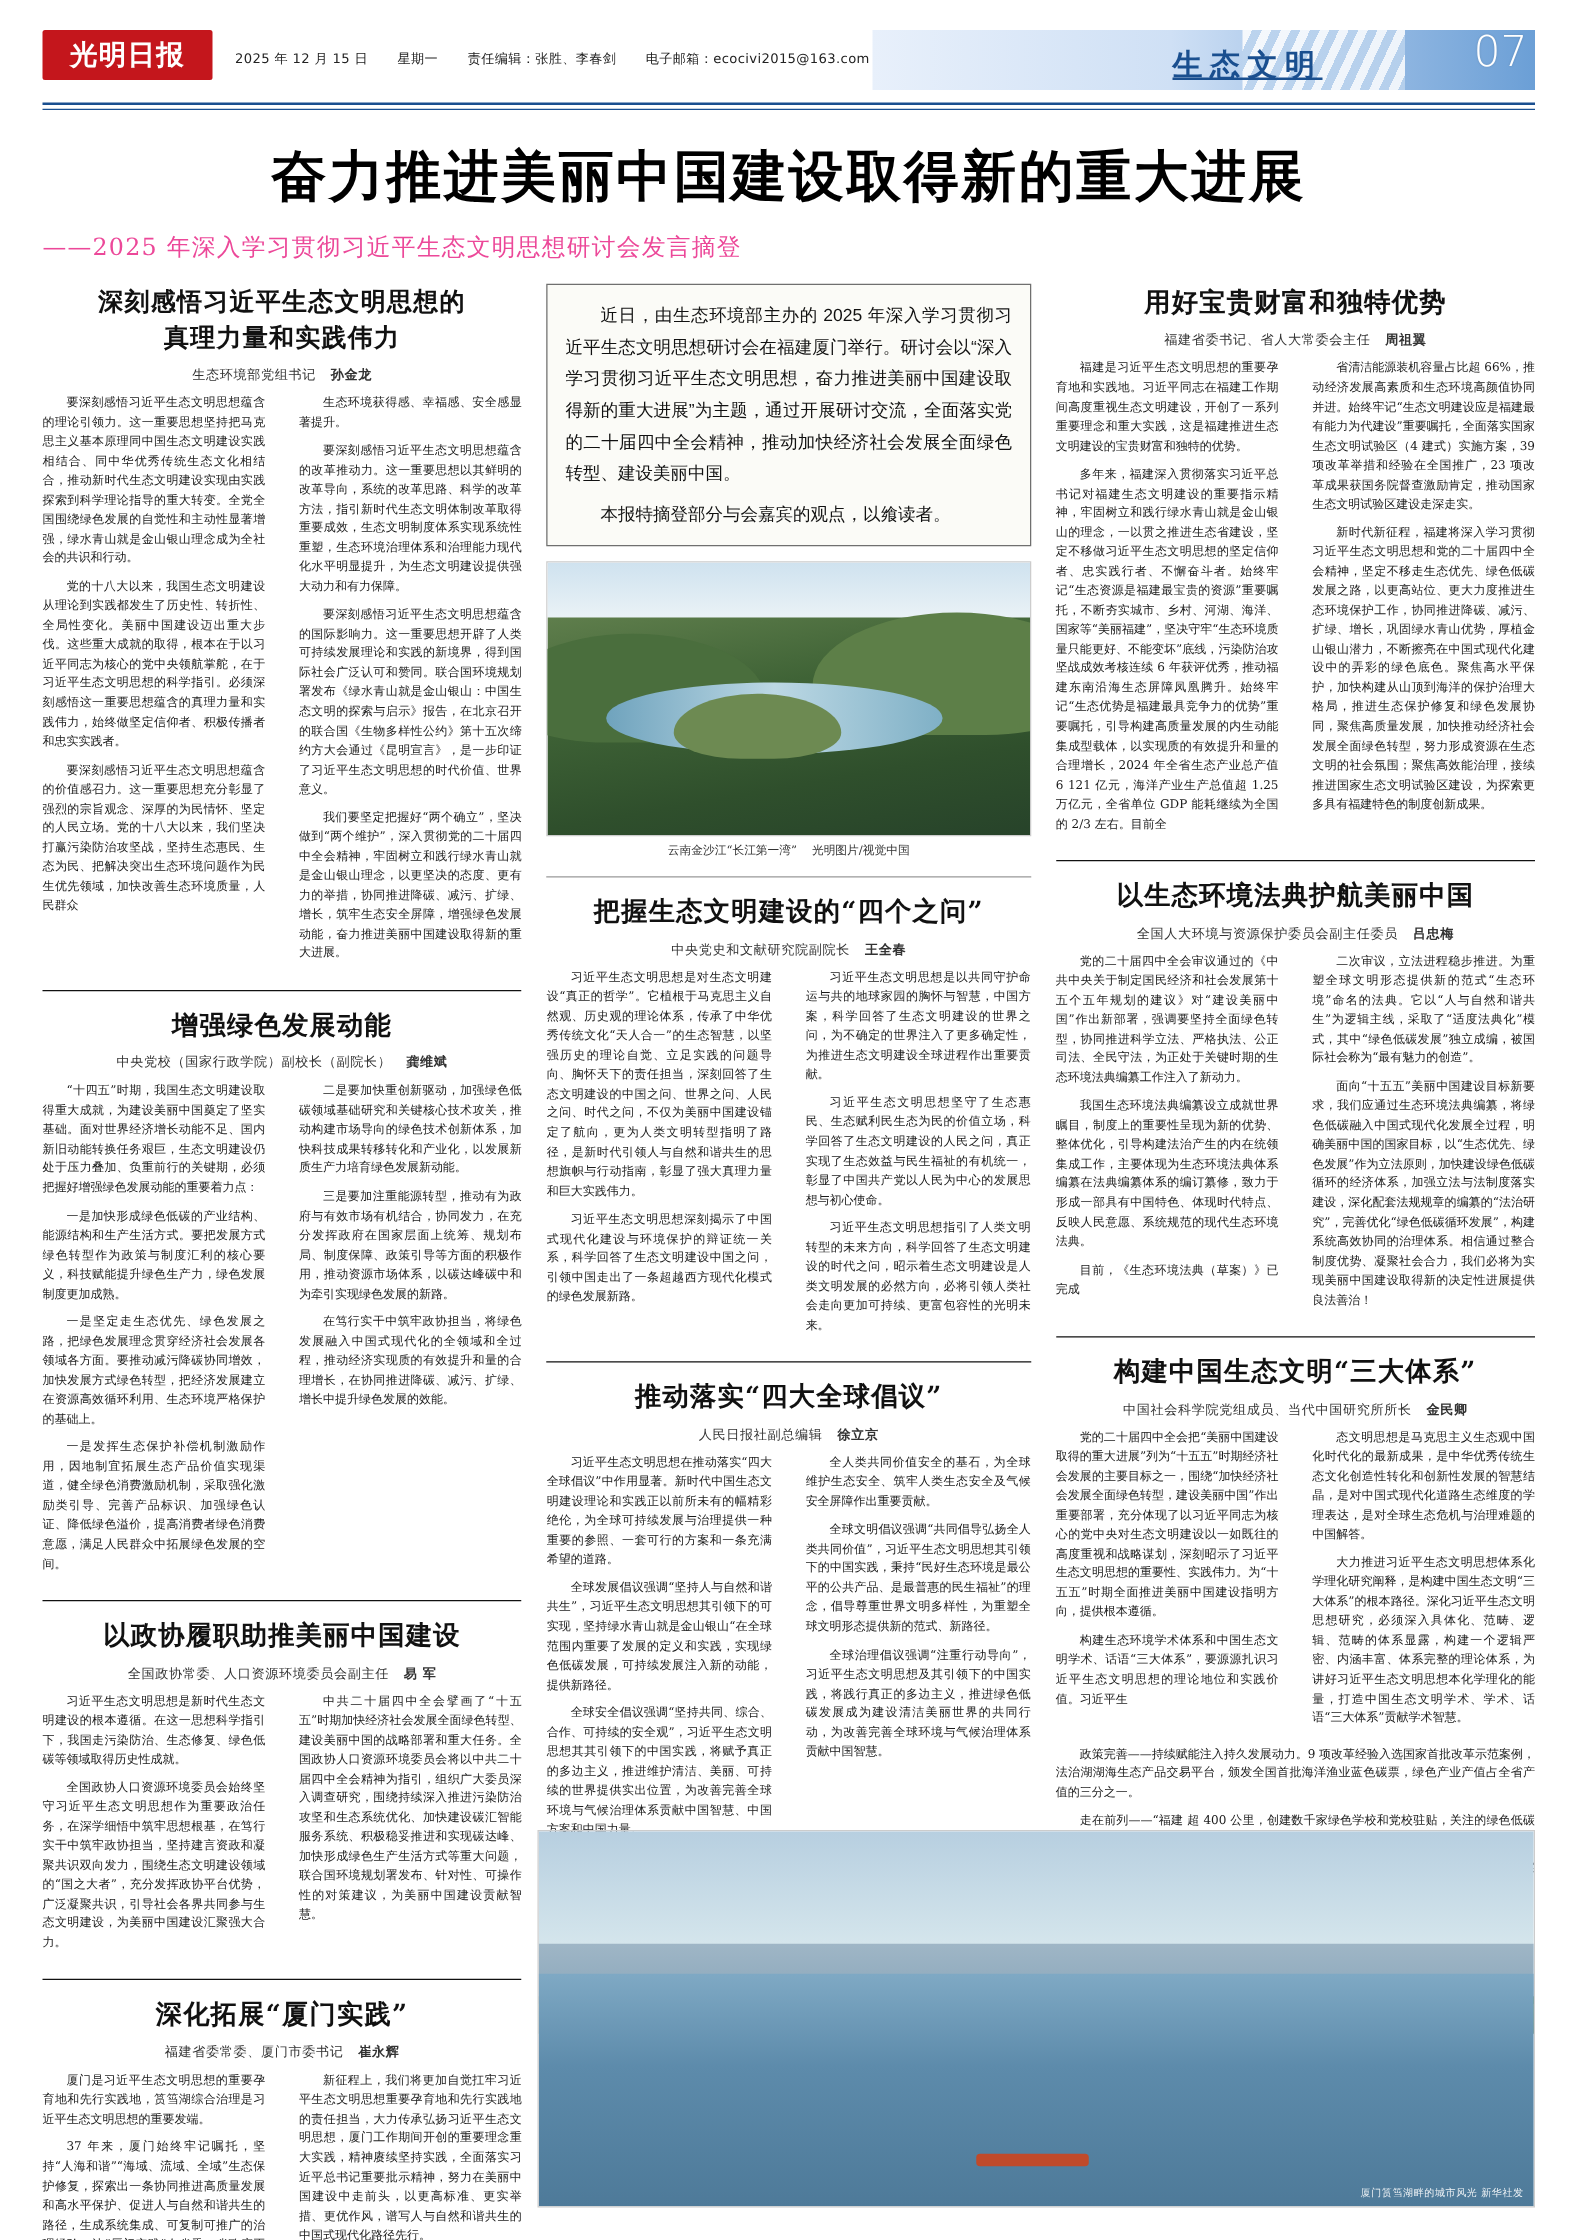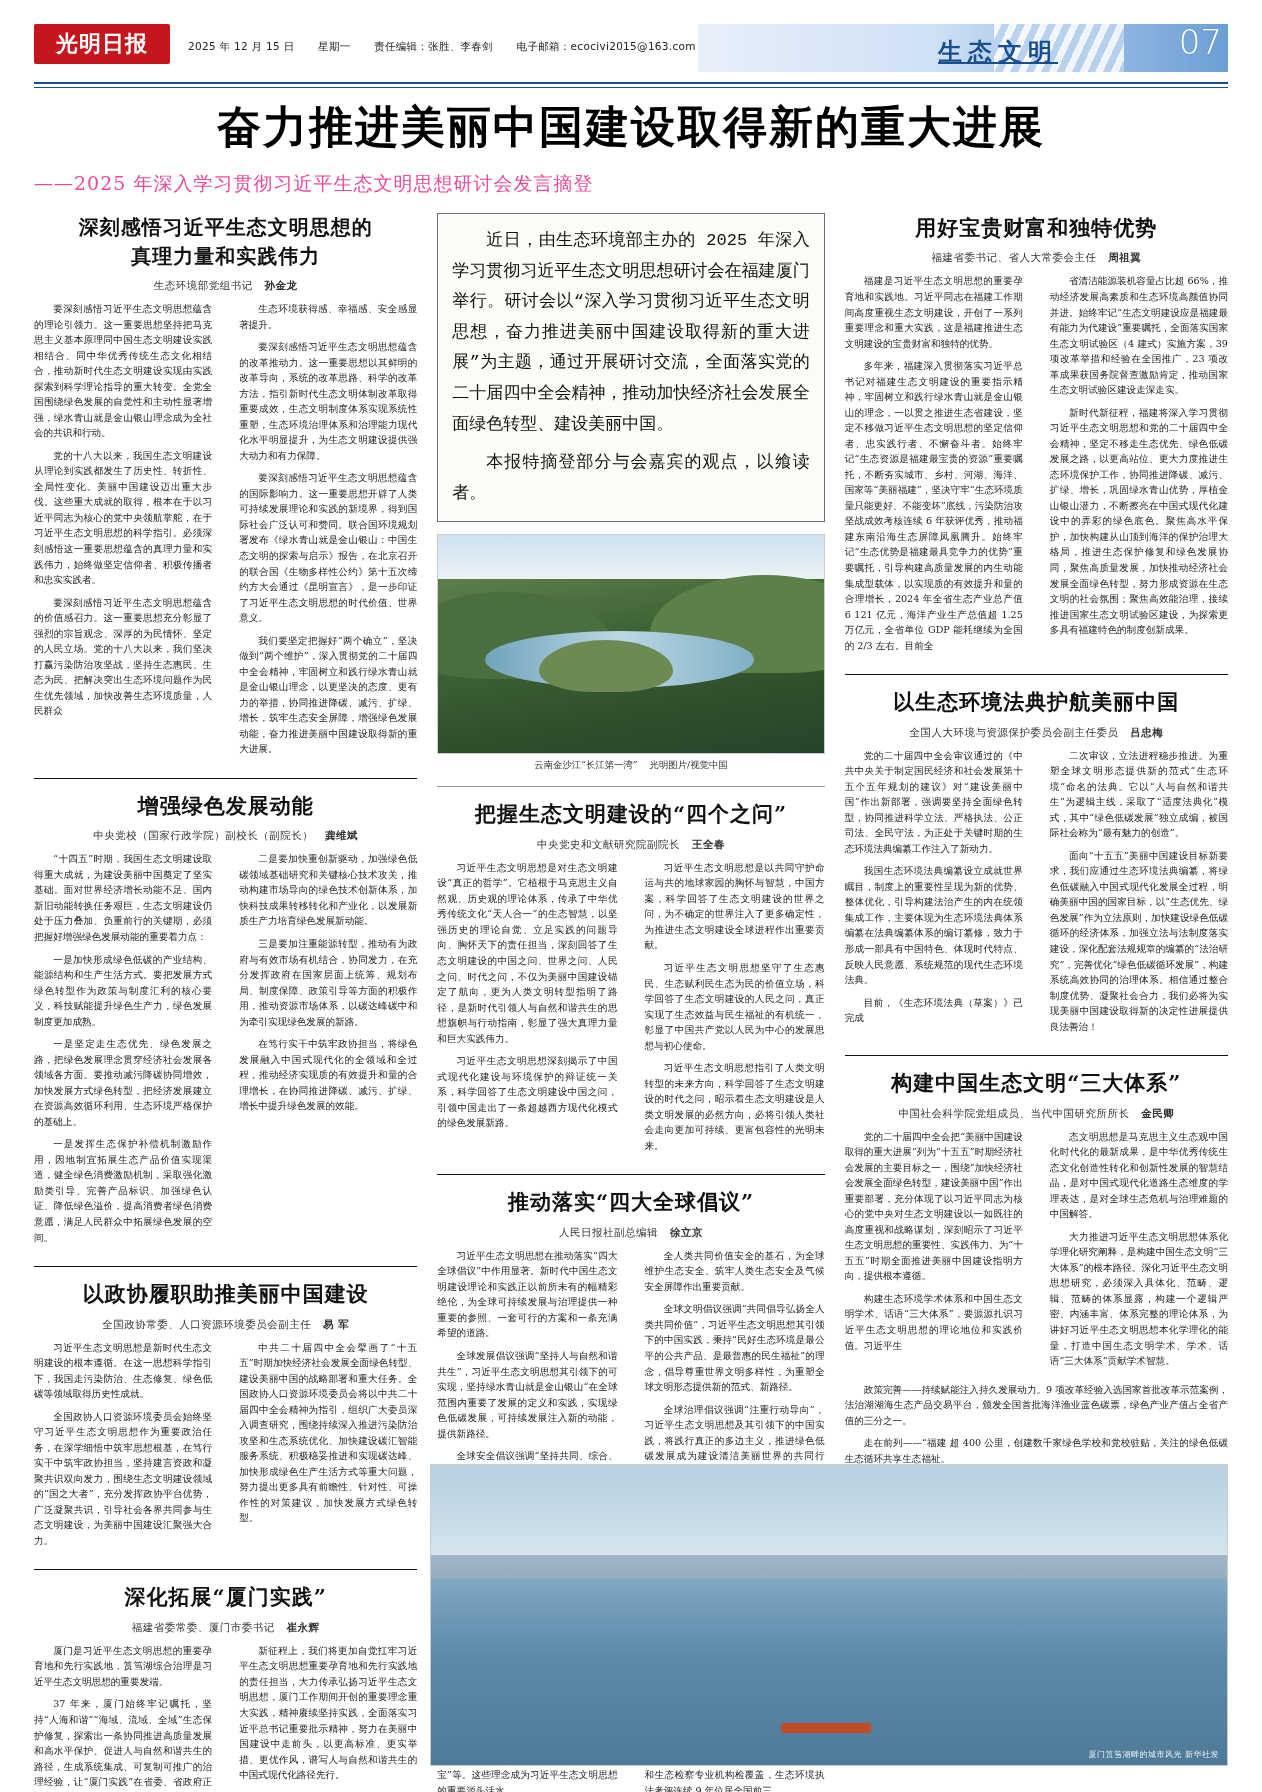--- a/index.html
+++ b/index.html
@@ -83,21 +83,21 @@
   .mast-rule{
     margin-top:2px;
     border-top:2px solid #1a4f8f;
     border-bottom:1px solid #1a4f8f;
     height:3px;
   }
 
   
   .headline{
     text-align:center;
-    margin-top:10px;
+    margin-top:24px;
     font-family:Liberation Mono, monospace;
     font-size:44px;
     font-weight:bold;
     letter-spacing:2px;
     color:#000;
   }
   .subhead{
     text-align:left;
     margin-top:14px;
     margin-bottom:16px;
@@ -157,22 +157,22 @@
   .rule.thin{border-top:1px solid #999;}
 
   
   .leadbox{
     border:1px solid #6f6f6f;
     padding:12px 14px;
     background:#fbfbf7;
   }
   .leadbox p{
     margin:0 0 8px 0;
-    font-family:Liberation Mono, monospace;
-    font-size:17px;
+    font-family:Liberation Sans, sans-serif;
+    font-size:14px;
     line-height:1.8;
     text-indent:2em;
     text-align:justify;
     word-break:break-all;
   }
   .leadbox p:last-child{margin-bottom:0;}
 
   
   .photo{
     position:relative;
@@ -301,21 +301,21 @@
         <div class="byline">
           <span>全国政协常委、人口资源环境委员会副主任</span>
           <b>易 军</b>
         </div>
         <div class="body2">
           <div class="bcol">
             <p class="tx">习近平生态文明思想是新时代生态文明建设的根本遵循。在这一思想科学指引下，我国走污染防治、生态修复、绿色低碳等领域取得历史性成就。</p>
             <p class="tx">全国政协人口资源环境委员会始终坚守习近平生态文明思想作为重要政治任务，在深学细悟中筑牢思想根基，在笃行实干中筑牢政协担当，坚持建言资政和凝聚共识双向发力，围绕生态文明建设领域的“国之大者”，充分发挥政协平台优势，广泛凝聚共识，引导社会各界共同参与生态文明建设，为美丽中国建设汇聚强大合力。</p>
           </div>
           <div class="bcol">
-            <p class="tx">中共二十届四中全会擘画了“十五五”时期加快经济社会发展全面绿色转型、建设美丽中国的战略部署和重大任务。全国政协人口资源环境委员会将以中共二十届四中全会精神为指引，组织广大委员深入调查研究，围绕持续深入推进污染防治攻坚和生态系统优化、加快建设碳汇智能服务系统、积极稳妥推进和实现碳达峰、加快形成绿色生产生活方式等重大问题，努力提出更多具有前瞻性、针对性、可操作性的对策建议，加快发展方式绿色转型。</p>
+            <p class="tx">中共二十届四中全会擘画了“十五五”时期加快经济社会发展全面绿色转型、建设美丽中国的战略部署和重大任务。全国政协人口资源环境委员会将以中共二十届四中全会精神为指引，组织广大委员深入调查研究，围绕持续深入推进污染防治攻坚和生态系统优化、加快建设碳汇智能服务系统、积极稳妥推进和实现碳达峰、加快形成绿色生产生活方式等重大问题，联合国环境规划署发布、针对性、可操作性的对策建议，为美丽中国建设贡献智慧。</p>
           </div>
         </div>
       </div>
 
       <div class="rule"></div>
 
       <div>
         <div class="art-title t-xl">深化拓展“厦门实践”</div>
         <div class="byline">
           <span>福建省委常委、厦门市委书记</span>

